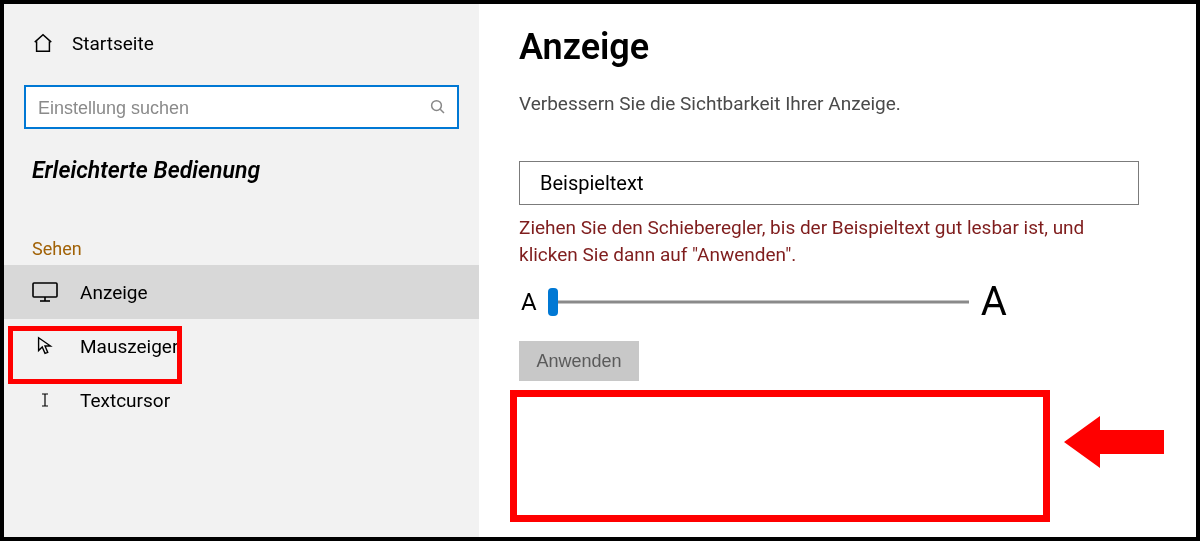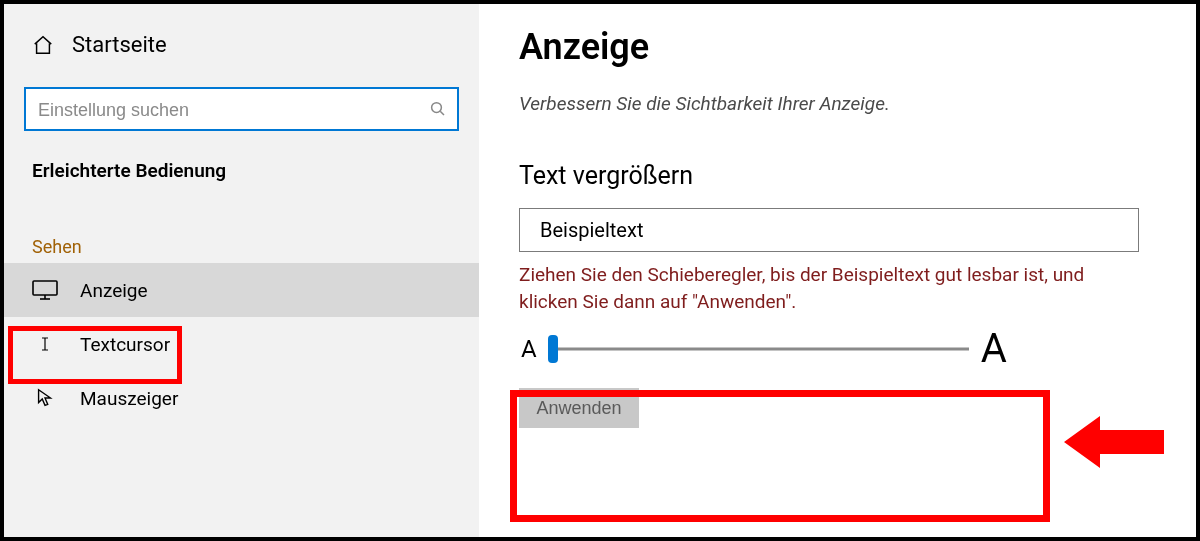--- a/index.html
+++ b/index.html
@@ -23,24 +23,23 @@
     width:475px;
     background:#f2f2f2;
     padding:18px 0 0 0;
     display:flex;
     flex-direction:column;
     flex-shrink:0;
     position:relative;
   }
   .home-row {
     display:flex;
-    align-items:center;
     gap:18px;
     padding:10px 28px 10px 28px;
-    font-size:22px;
+    font-size:19px;
     cursor:pointer;
   }
   .home-icon { width:22px; height:22px; display:flex; align-items:center; justify-content:center;}
   .search-row {
     margin:20px 20px 0 20px;
   }
   .search-input {
     width:100%;
     height:44px;
     border:2px solid #0078d4;
@@ -55,23 +54,24 @@
     position:absolute;
     right:12px;
     top:50%;
     transform:translateY(-50%);
     width:18px; height:18px;
     color:#888;
     pointer-events:none;
   }
   .cat-title {
     font-weight:600;
-    font-size:19px;
+    font-size:23px;
     padding:28px 28px 10px 28px;
     color:#000;
+    font-style:italic;
   }
   .section-label {
     font-size:18px;
     color:#a16207;
     padding:44px 28px 6px 28px;
   }
   .nav-item {
     display:flex;
     align-items:center;
     gap:22px;
@@ -102,21 +102,20 @@
   }
   .page-title {
     font-size:36px;
     font-weight:600;
     margin:8px 0 24px 0;
   }
   .page-sub {
     font-size:19px;
     color:#4a4a4a;
     margin-bottom:46px;
-    font-style:italic;
   }
   .h2 {
     font-size:25px;
     font-weight:400;
     margin-bottom:18px;
   }
   .sample-box {
     width:620px;
     height:44px;
     border:1px solid #7b7b7b;
@@ -234,45 +233,44 @@
           <rect x="1" y="1" width="24" height="14" rx="1"></rect>
           <line x1="8" y1="19" x2="18" y2="19"></line>
           <line x1="13" y1="15" x2="13" y2="19"></line>
         </svg>
       </span>
       <span>Anzeige</span>
     </div>
 
     <div class="nav-item">
       <span class="nav-icon">
+        <svg viewBox="0 0 24 24" width="22" height="22" fill="none" stroke="#000" stroke-width="1.5">
+          <path d="M5 3 L5 17 L9 13 L12 20 L15 19 L12 12 L18 12 Z"></path>
+        </svg>
+      </span>
+      <span>Mauszeiger</span>
+    </div>
+
+    <div class="nav-item">
+      <span class="nav-icon">
         <svg viewBox="0 0 24 24" width="18" height="22" fill="none" stroke="#000" stroke-width="1.6">
           <line x1="12" y1="4" x2="12" y2="20"></line>
           <path d="M8 4 H16 M8 20 H16"></path>
         </svg>
       </span>
       <span>Textcursor</span>
     </div>
 
-    <div class="nav-item">
-      <span class="nav-icon">
-        <svg viewBox="0 0 24 24" width="22" height="22" fill="none" stroke="#000" stroke-width="1.5">
-          <path d="M5 3 L5 17 L9 13 L12 20 L15 19 L12 12 L18 12 Z"></path>
-        </svg>
-      </span>
-      <span>Mauszeiger</span>
-    </div>
-
     <div class="highlight-active"></div>
   </div>
 
   <div class="main">
     <div class="page-title">Anzeige</div>
     <div class="page-sub">Verbessern Sie die Sichtbarkeit Ihrer Anzeige.</div>
 
-    <div class="h2">Text vergrößern</div>
 
     <div class="sample-box">
       <span>Beispieltext</span>
     </div>
 
     <div class="instruct">Ziehen Sie den Schieberegler, bis der Beispieltext gut lesbar ist, und klicken Sie dann auf "Anwenden".</div>
 
     <div class="slider-row">
       <span class="small-A">A</span>
       <div class="slider">

